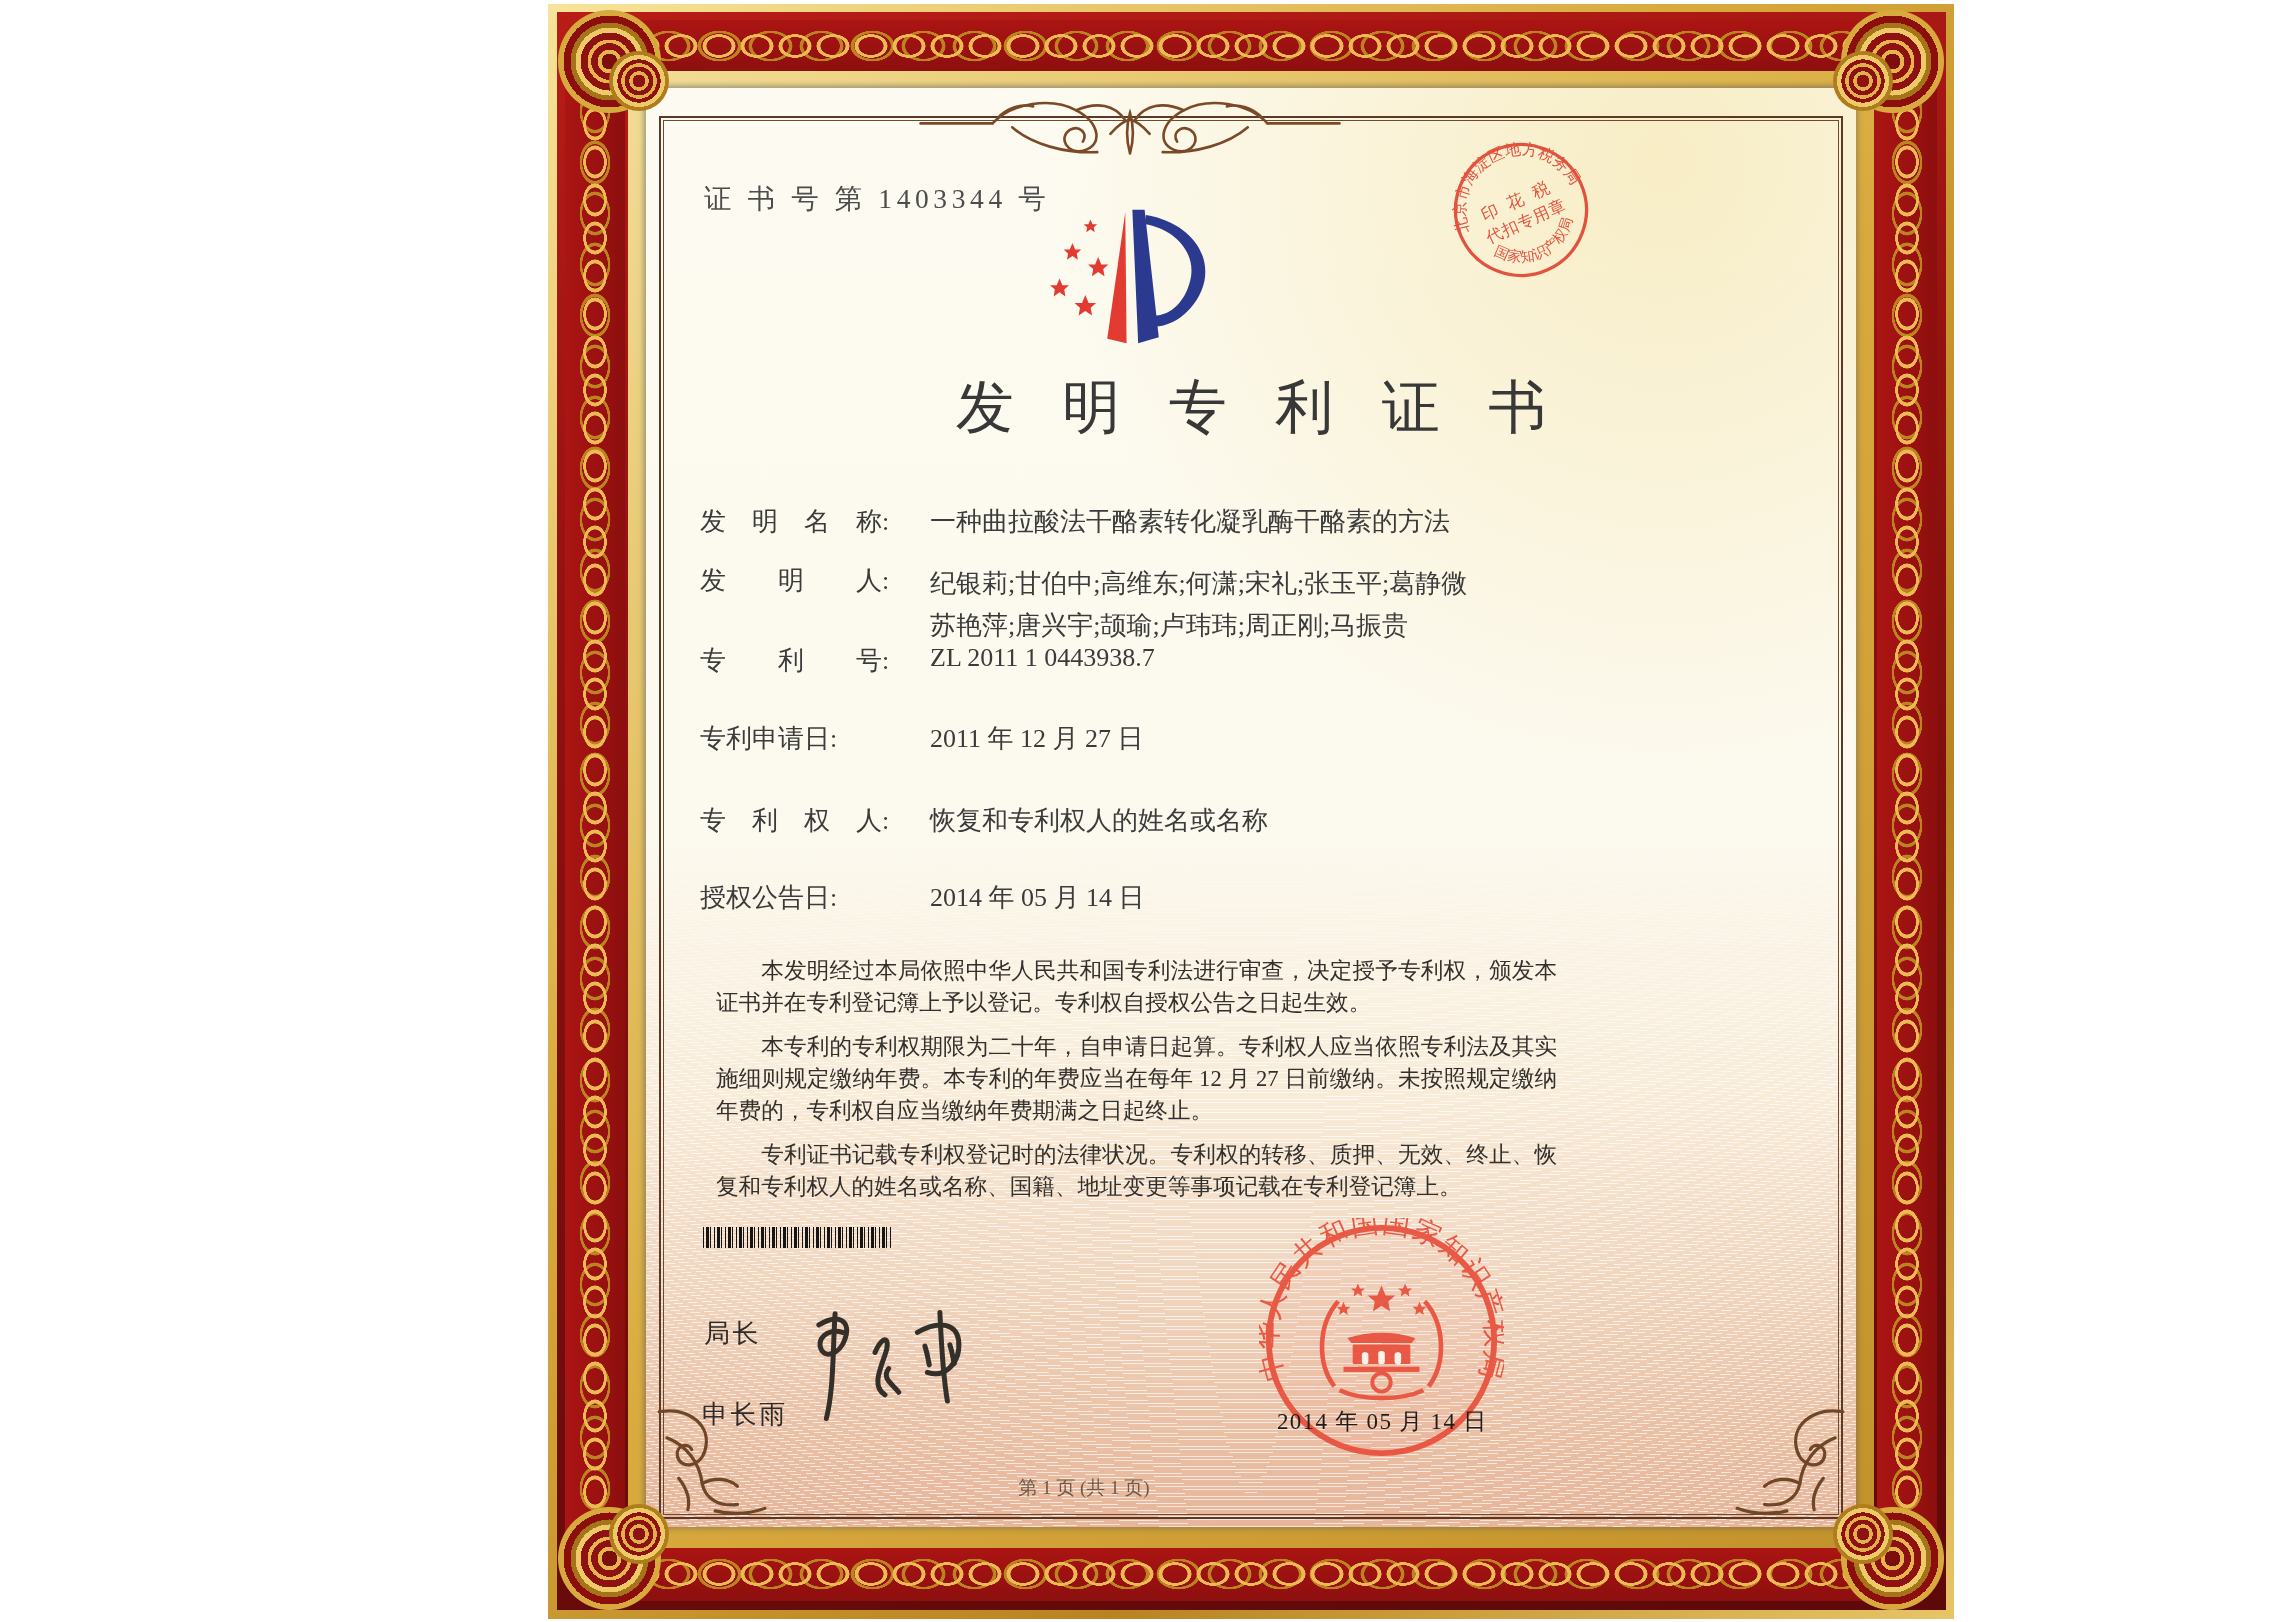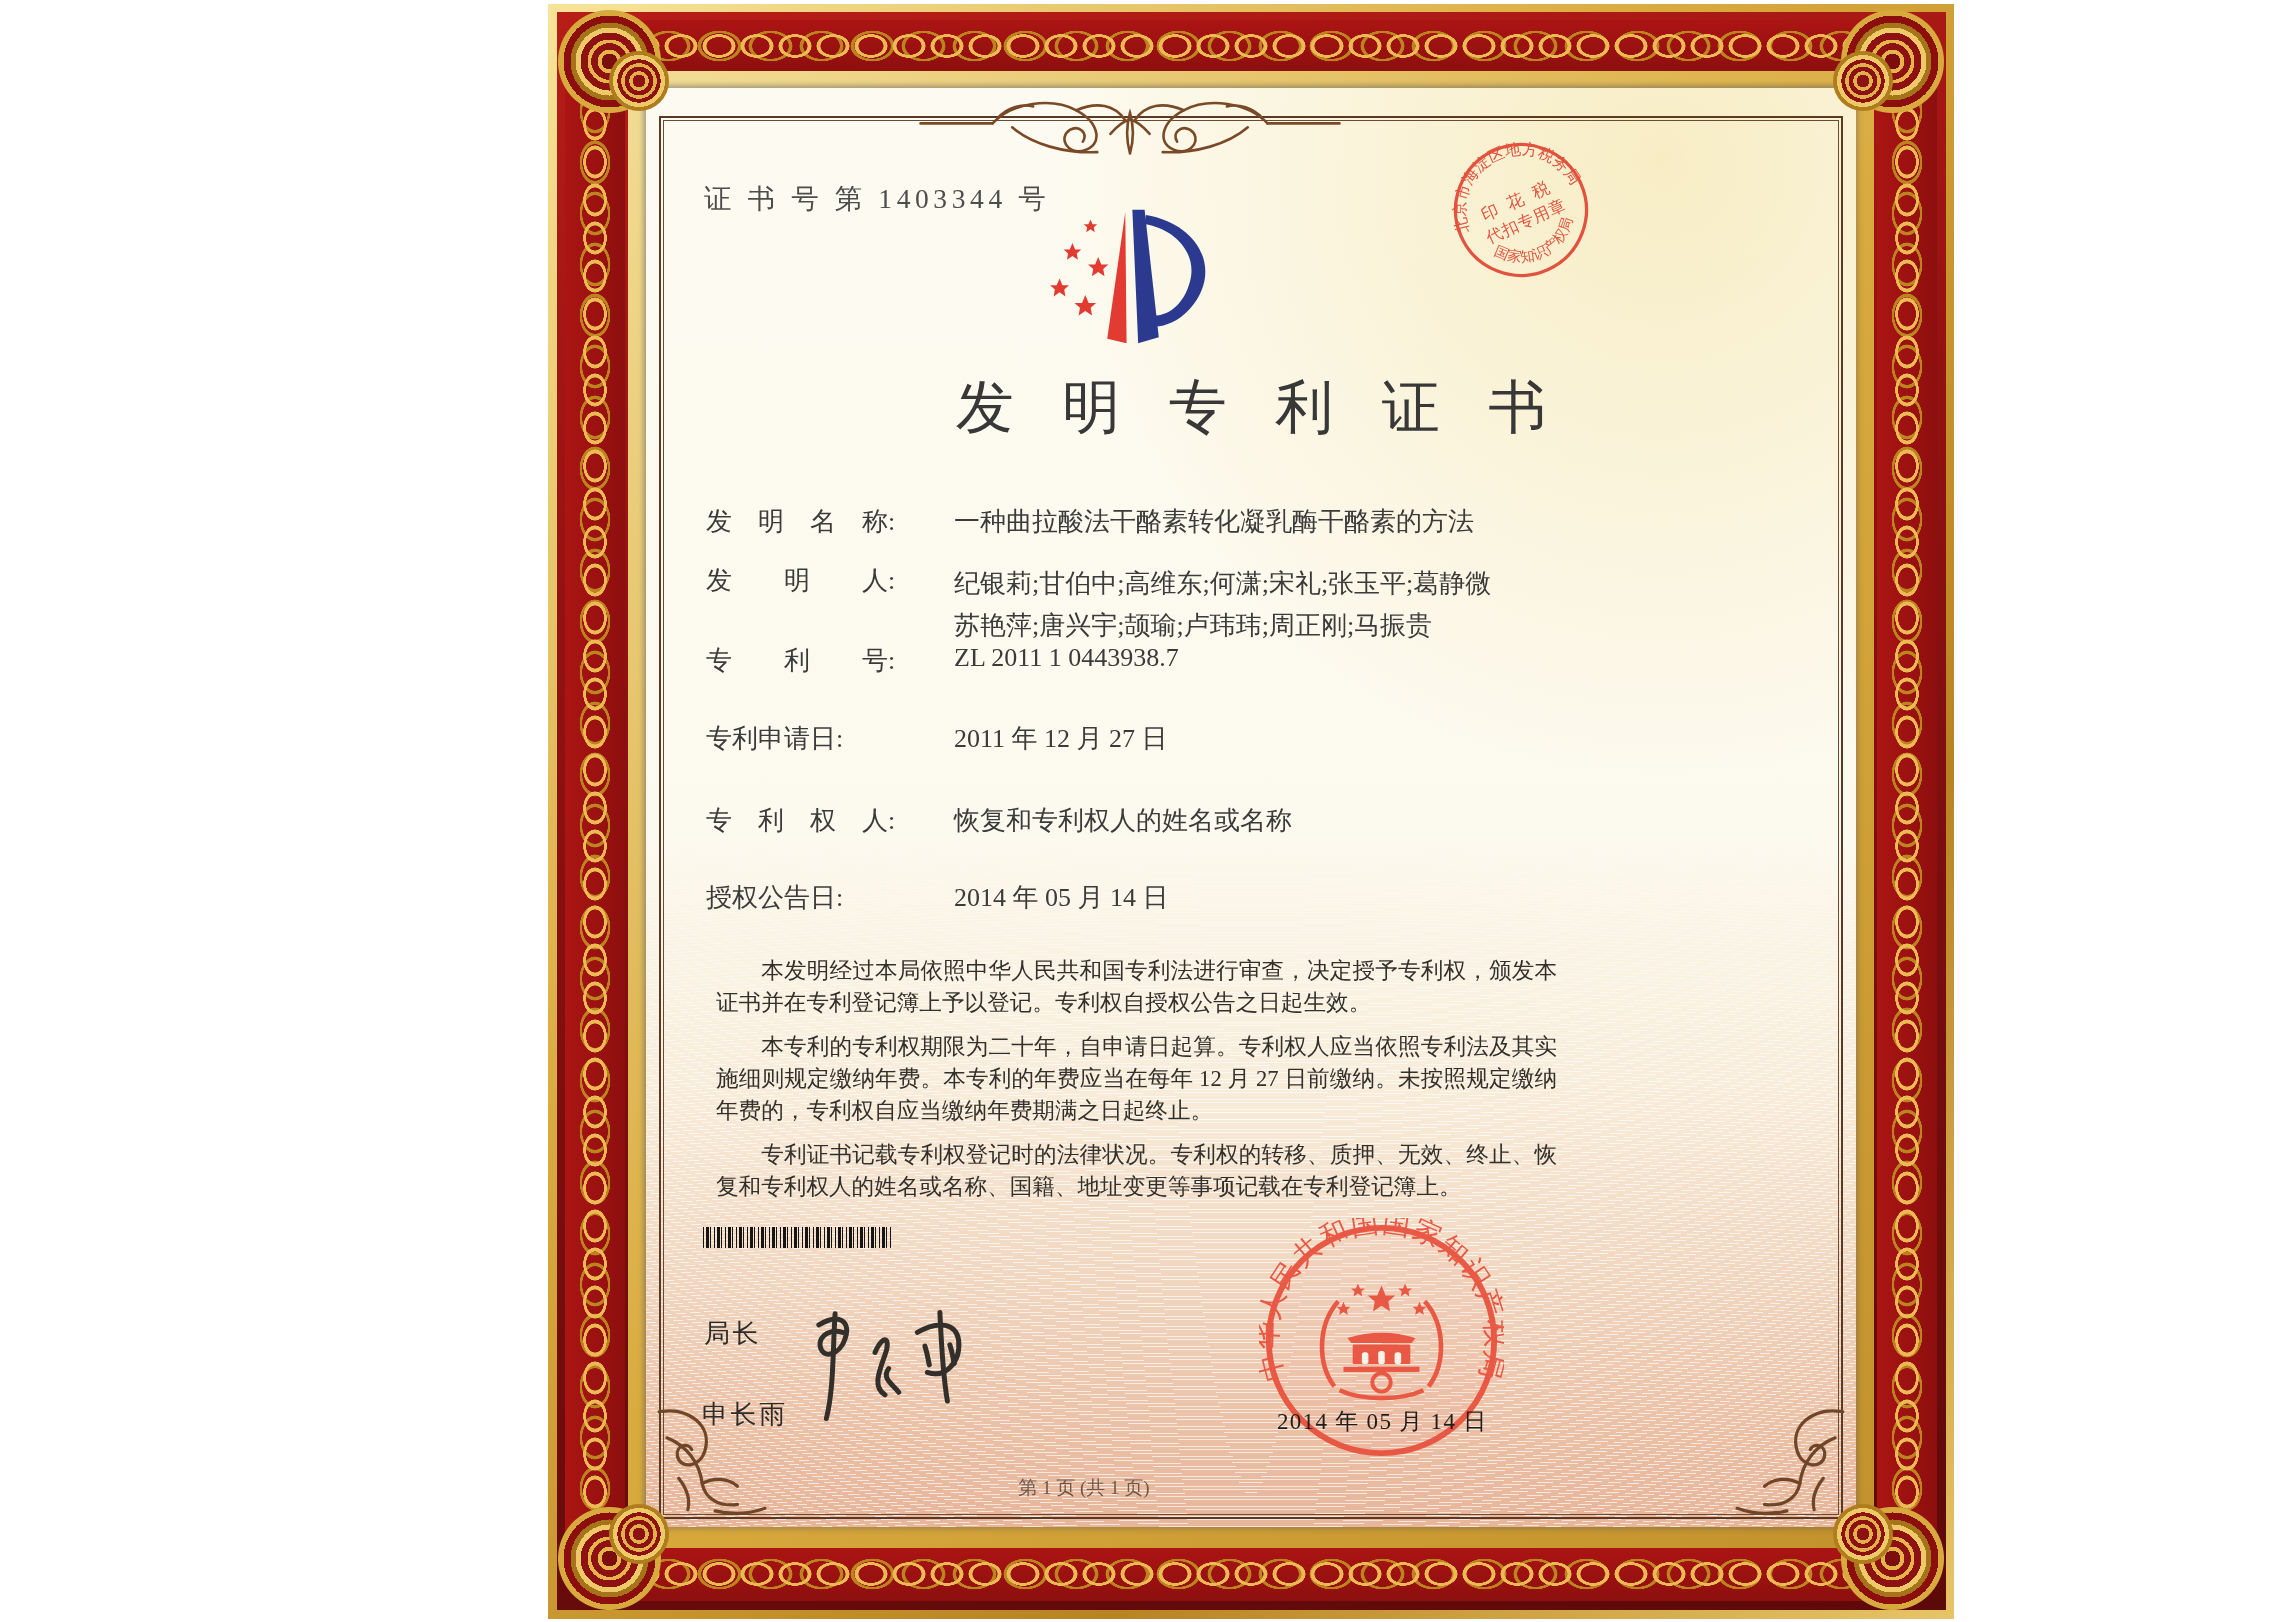--- a/index.html
+++ b/index.html
@@ -53,23 +53,23 @@
   .flourish-top{position:absolute;left:268px;top:0px;width:432px;height:76px;z-index:2;}
   .flourish-corner{position:absolute;width:124px;height:124px;z-index:2;}
   .fc-bl{left:3.9px;bottom:2.6px;} .fc-br{right:3.9px;bottom:2.6px;transform:scaleX(-1);}
 
   
   .cert-no{position:absolute;left:58px;top:93px;z-index:4;font-size:27.5px;letter-spacing:4.6px;color:#4d4d4d;}
   .logo{position:absolute;left:381px;top:105px;width:203px;height:174px;z-index:4;}
   .title{position:absolute;left:0;right:0;top:281px;z-index:4;text-align:center;font-size:58px;letter-spacing:17px;padding-left:17px;color:#383838;}
   .tax-stamp{position:absolute;left:805px;top:52px;width:140px;height:140px;z-index:5;transform:rotate(-24deg);opacity:.95;}
 
-  .frow{position:absolute;left:60px;z-index:4;font-size:26px;color:#3b3b3b;}
+  .frow{position:absolute;left:54px;z-index:4;font-size:26px;color:#3b3b3b;}
   .flabel{display:inline-block;white-space:pre;}
-  .fvalue{position:absolute;left:230px;top:0;white-space:pre;margin-left:18px;}
+  .fvalue{position:absolute;left:230px;top:0;white-space:pre;}
   .r-name{top:416px;} .r-inventors{top:475px;} .r-patno{top:555px;}
   .r-filing{top:633px;text-decoration:underline;} .r-patentee{top:715px;} .r-grant{top:792px;}
   .inv-line{line-height:42px;white-space:pre;}
 
   .body-block{position:absolute;left:58px;top:855px;width:865px;z-index:4;
     font-size:22.6px;line-height:32px;color:#33302c;text-align:justify;}
   .body-block p{margin:12px;text-indent:2em;}
 
   .barcode{position:absolute;left:57px;top:1139px;width:190px;height:21.6px;z-index:4;
     background:repeating-linear-gradient(90deg,#171513 0 1.3px, rgba(0,0,0,0) 1.3px 2.6px, #171513 2.6px 5.9px, rgba(0,0,0,0) 5.9px 7.2px, #171513 7.2px 7.9px, rgba(0,0,0,0) 7.9px 11px);}

